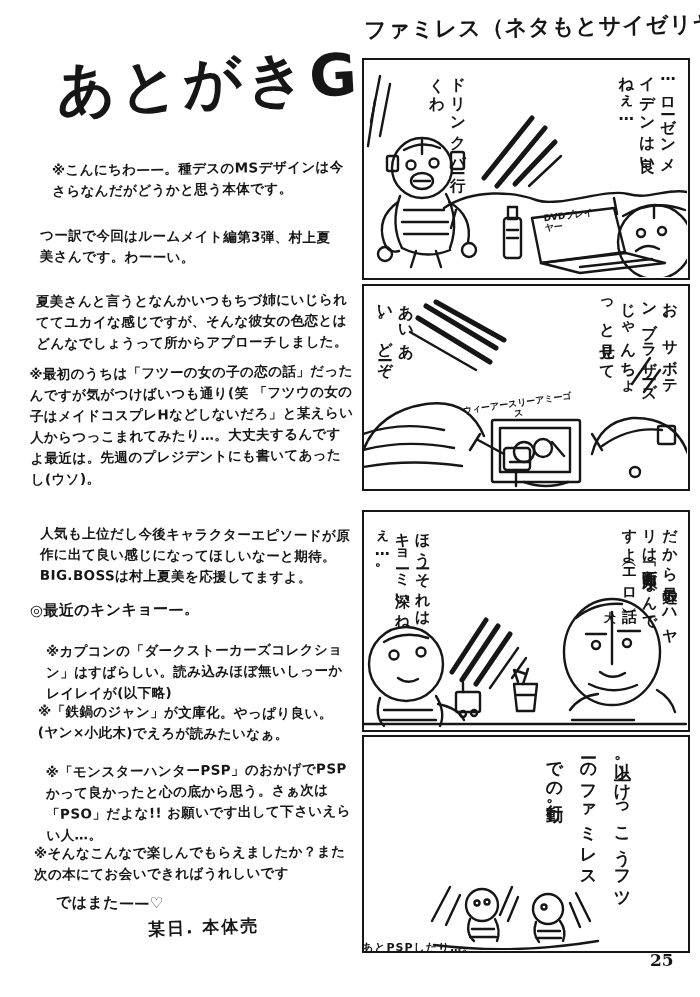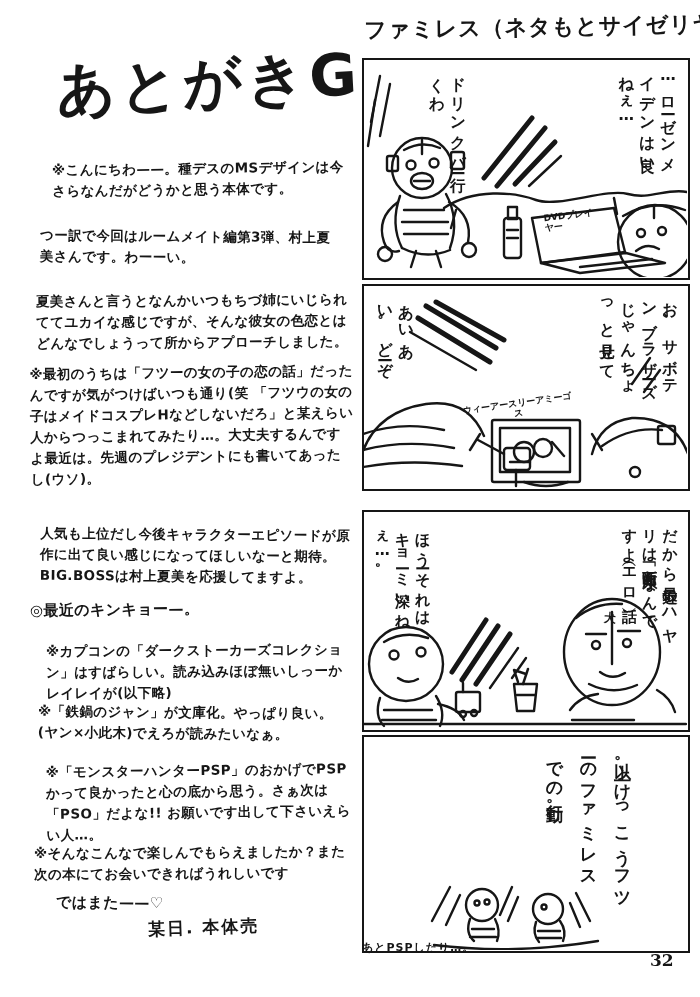--- a/index.html
+++ b/index.html
@@ -251,14 +251,14 @@
           <path d="M196,184 q7,10 3,20"></path>
         <path d="M174,194 h22"></path>
           <path d="M173,201 h24"></path>
         <path d="M70,208 q80,10 164,-4"></path>
       </g>
     </svg>
     <div class="vtext" id="p4-speech">以上。けっこうフツーのファミレスでの行動。</div>
   </div>
   <div class="caption" id="caption2">あとPSPしたり…。</div>
 
-  <div id="page-number">32</div>
+  <div id="page-number">25</div>
 </div>
 
 </body></html>

